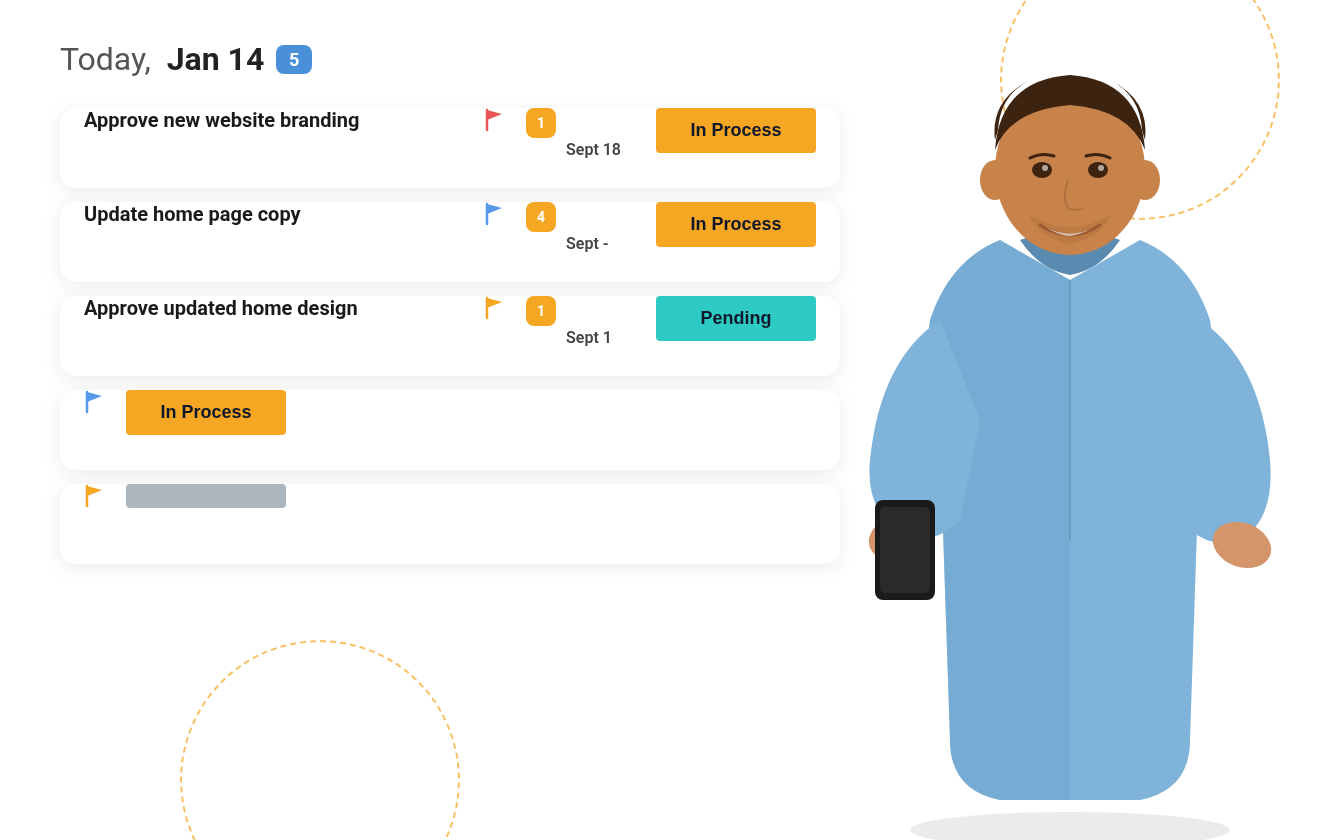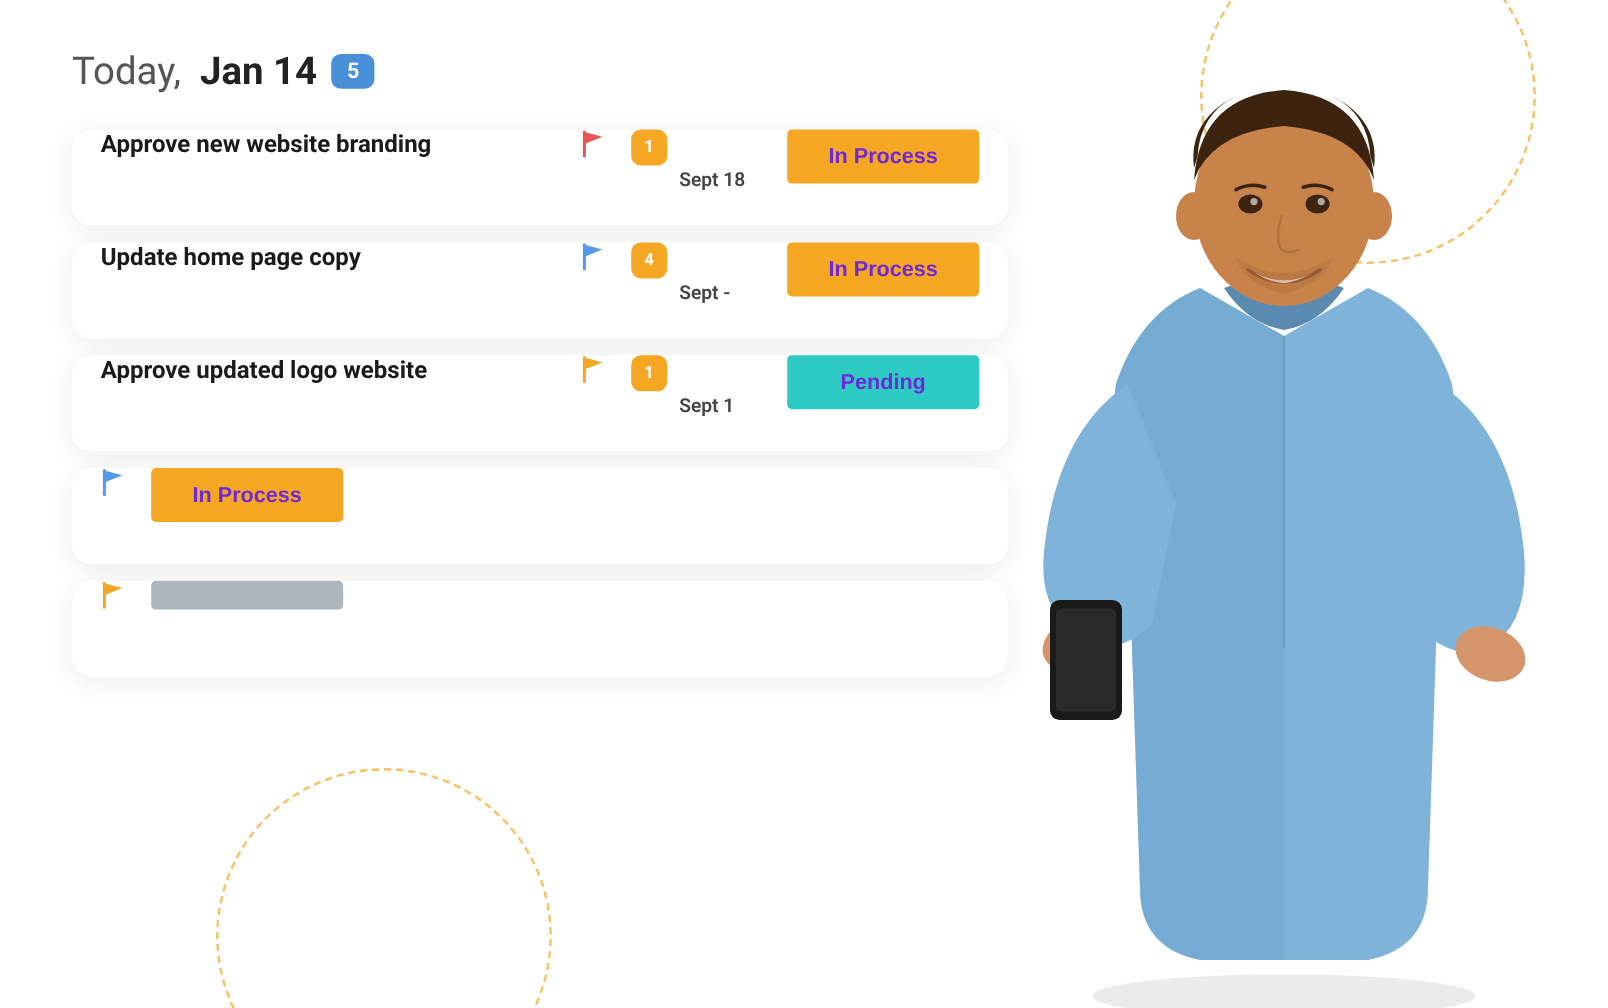--- a/index.html
+++ b/index.html
@@ -137,21 +137,21 @@
       min-width: 70px;
       margin-top: 32px;
     }
 
     .status-btn {
       border: none;
       border-radius: 4px;
       padding: 12px 28px;
       font-size: 18px;
       font-weight: 700;
-      color: #6d28d9;
+      color: #0f172a;
       cursor: pointer;
       min-width: 160px;
       text-align: center;
     }
 
     .status-in-process { background: #f5a623; }
     .status-pending { background: #2ecbc4; }
     .status-done { background: #adb5bd; }
 
     
@@ -201,21 +201,21 @@
           <span class="task-name">Update home page copy</span>
           <span class="flag-icon"><svg width="22" height="24" viewBox="0 0 22 24" fill="#5599e8" xmlns="http://www.w3.org/2000/svg">
     <path d="M3 2 L3 22" stroke="#5599e8" stroke-width="2.5" stroke-linecap="round"></path>
     <path d="M3 2 L18 6 L3 12 Z" fill="#5599e8"></path>
   </svg></span>
           <div class="priority-badge">4</div>
           <span class="date-label">Sept -</span>
           <button class="status-btn status-in-process">In Process</button>
         </div>
         <div class="task-card">
-          <span class="task-name">Approve updated logo website</span>
+          <span class="task-name">Approve updated home design</span>
           <span class="flag-icon"><svg width="22" height="24" viewBox="0 0 22 24" fill="#f5a623" xmlns="http://www.w3.org/2000/svg">
     <path d="M3 2 L3 22" stroke="#f5a623" stroke-width="2.5" stroke-linecap="round"></path>
     <path d="M3 2 L18 6 L3 12 Z" fill="#f5a623"></path>
   </svg></span>
           <div class="priority-badge">1</div>
           <span class="date-label">Sept 1</span>
           <button class="status-btn status-pending">Pending</button>
         </div>
         <div class="task-card">
           <span class="flag-icon"><svg width="22" height="24" viewBox="0 0 22 24" fill="#5599e8" xmlns="http://www.w3.org/2000/svg">

